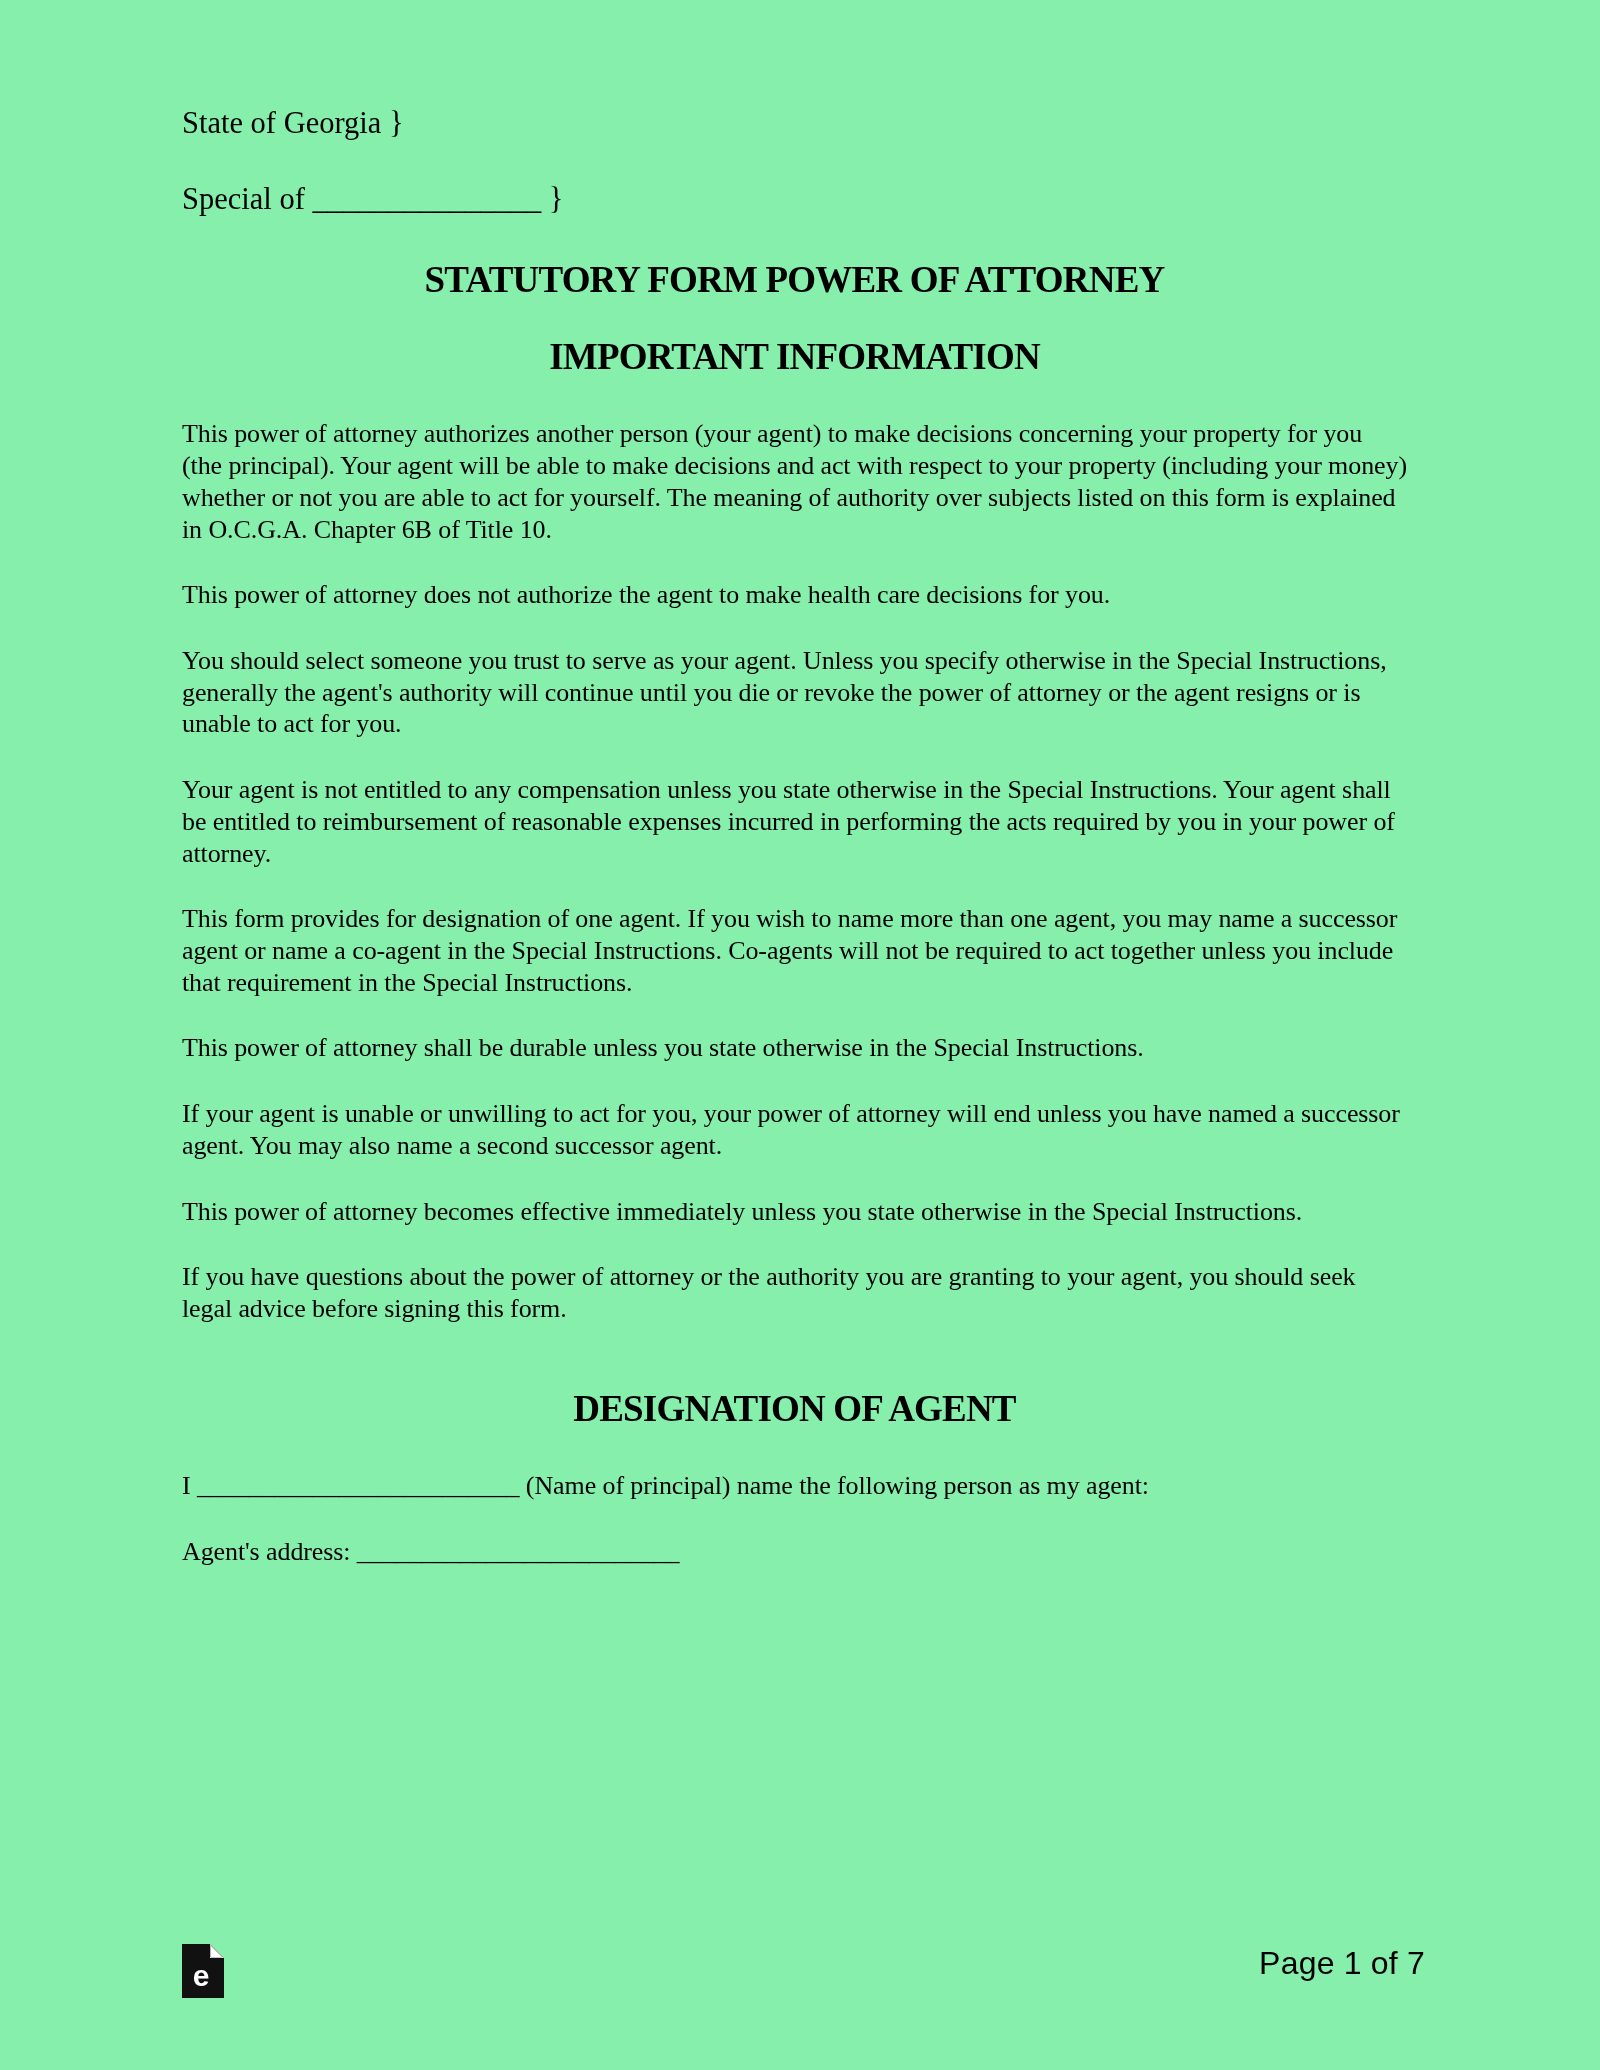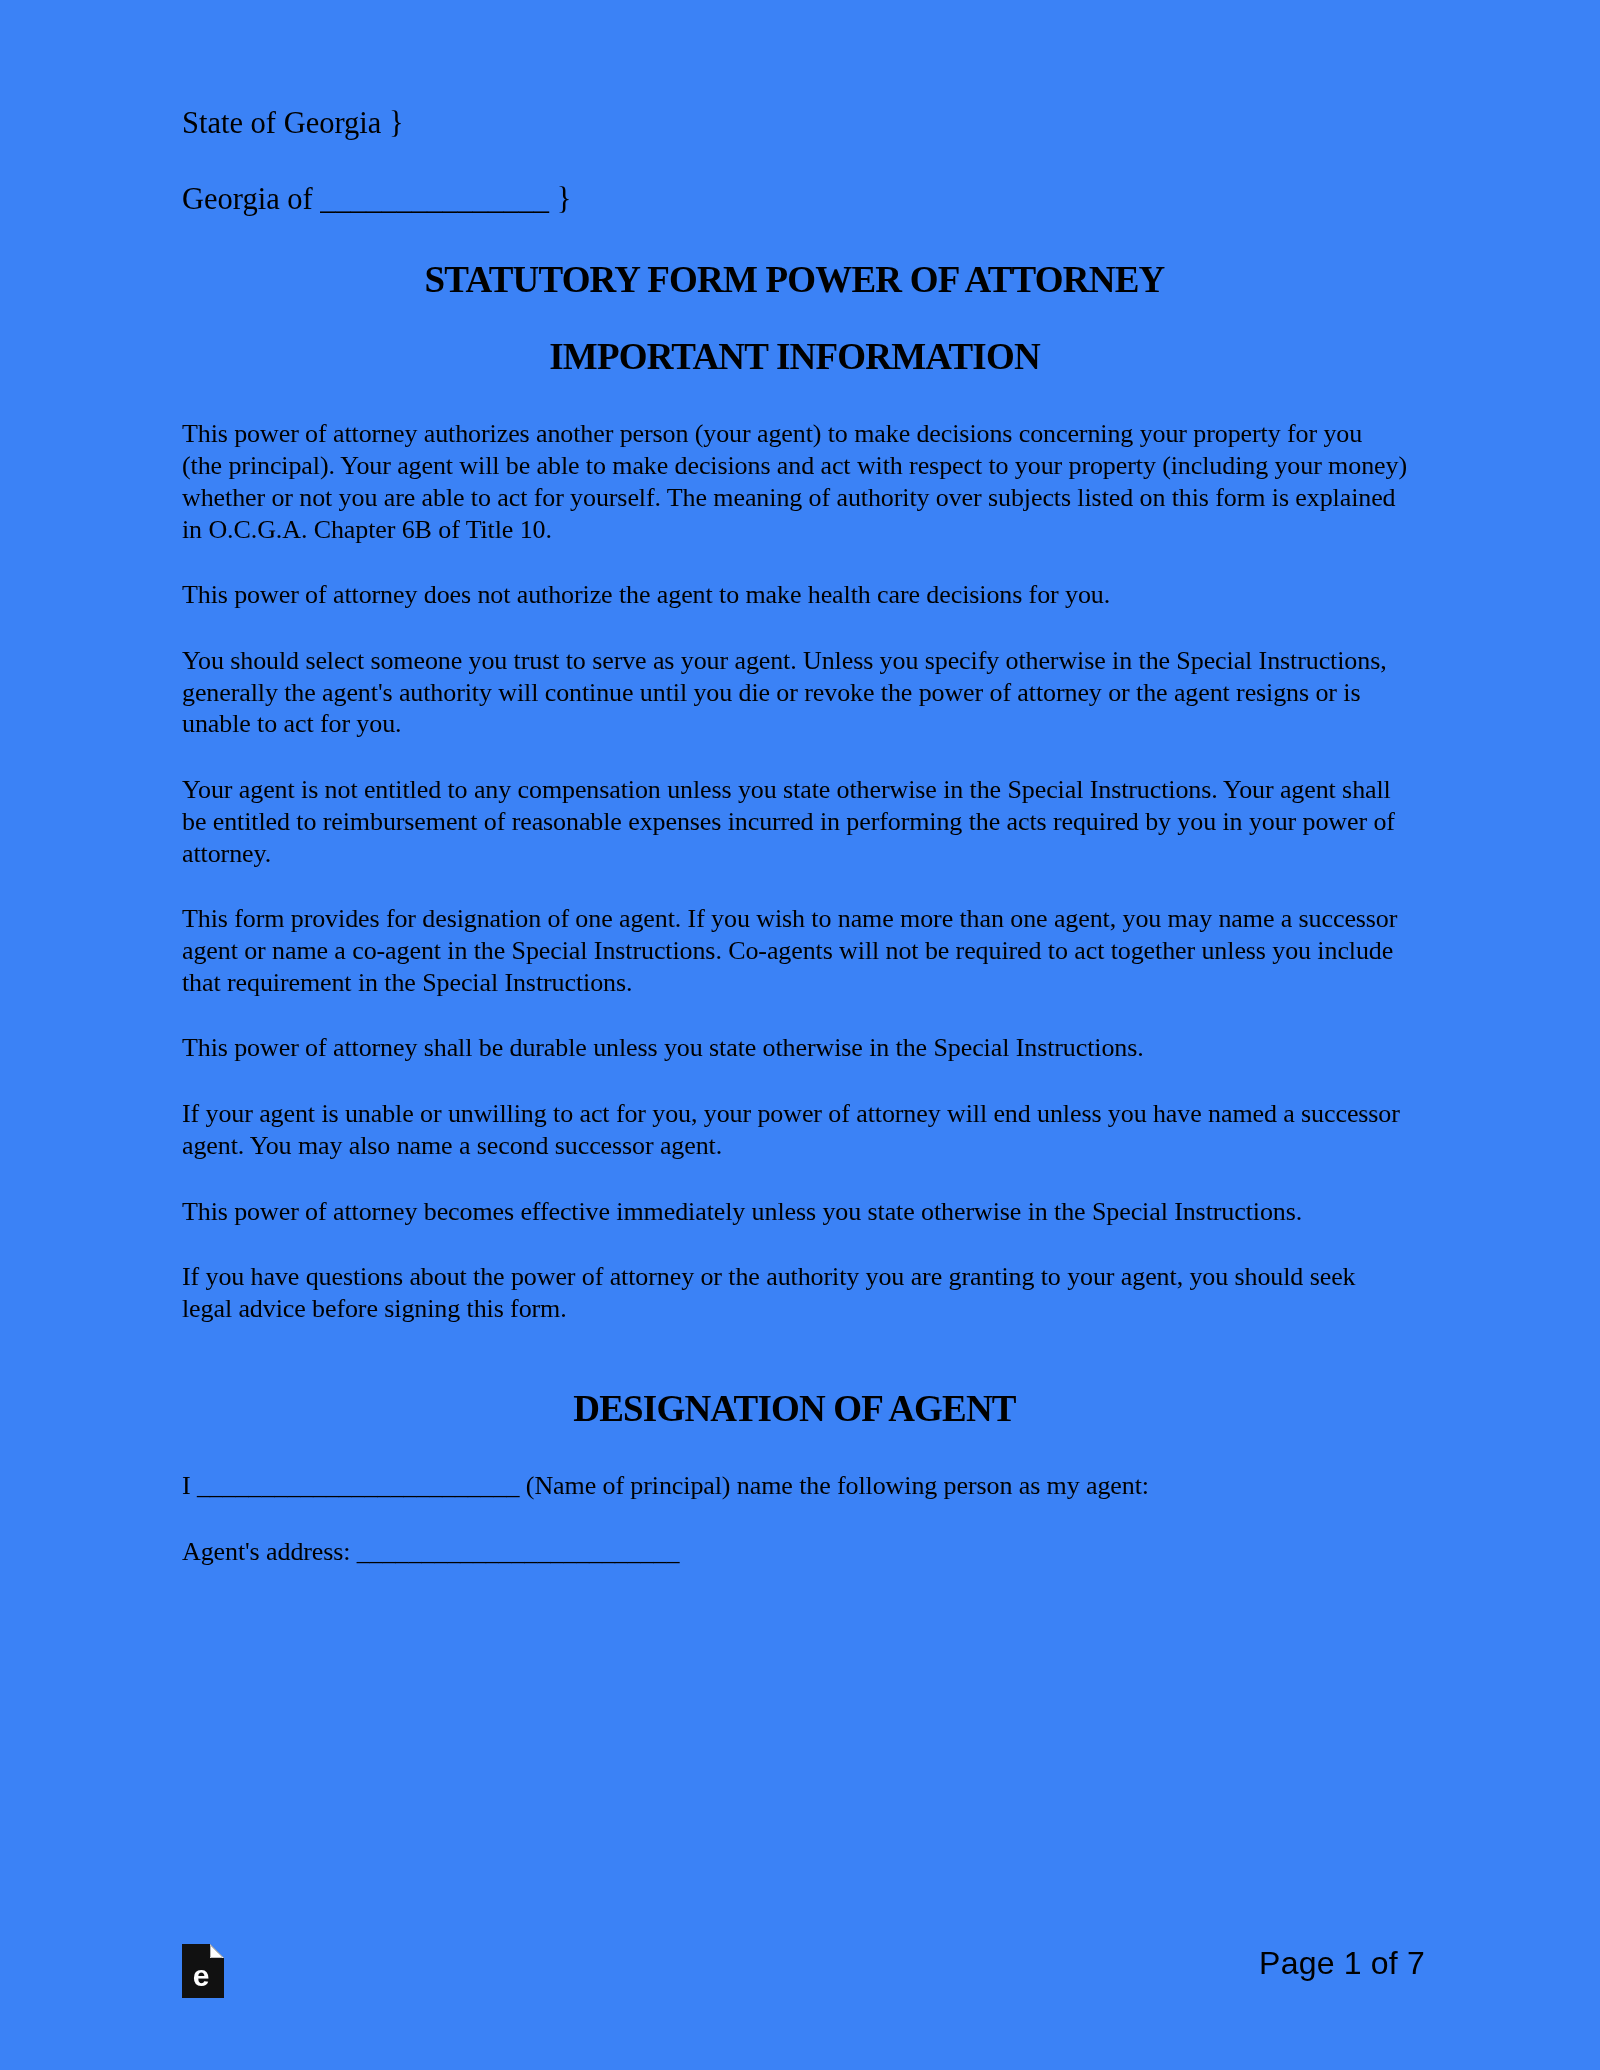--- a/index.html
+++ b/index.html
@@ -8,21 +8,21 @@
     background: #ffffff;
   }
   body {
     font-family: "Liberation Serif", "DejaVu Serif", serif;
     color: #000000;
   }
   .page {
     position: relative;
     width: 1600px;
     height: 2070px;
-    background: #3b82f6;
+    background: #86efac;
     box-sizing: border-box;
     padding: 105px 175px 0 182px;
     overflow: hidden;
   }
   .doc-body {
     position: relative;
     width: 1225px;
   }
   p.para {
     font-size: 26px;
@@ -95,21 +95,21 @@
 </style>
 </head>
 <body>
 
 <div class="page">
 
   <div class="doc-body">
 
     <div class="lead-line first">State of Georgia }</div>
 
-    <div class="lead-line">Georgia of _______________ }</div>
+    <div class="lead-line">Special of _______________ }</div>
 
     <h1 class="doc-title">STATUTORY FORM POWER OF ATTORNEY</h1>
 
     <div class="title-gap"></div>
 
     <h2 class="section-title">IMPORTANT INFORMATION</h2>
 
     <div class="after-heading-gap"></div>
 
     <p class="para">This power of attorney authorizes another person (your agent) to make decisions concerning your property for you (the principal). Your agent will be able to make decisions and act with respect to your property (including your money) whether or not you are able to act for yourself. The meaning of authority over subjects listed on this form is explained in O.C.G.A. Chapter 6B of Title 10.</p>

